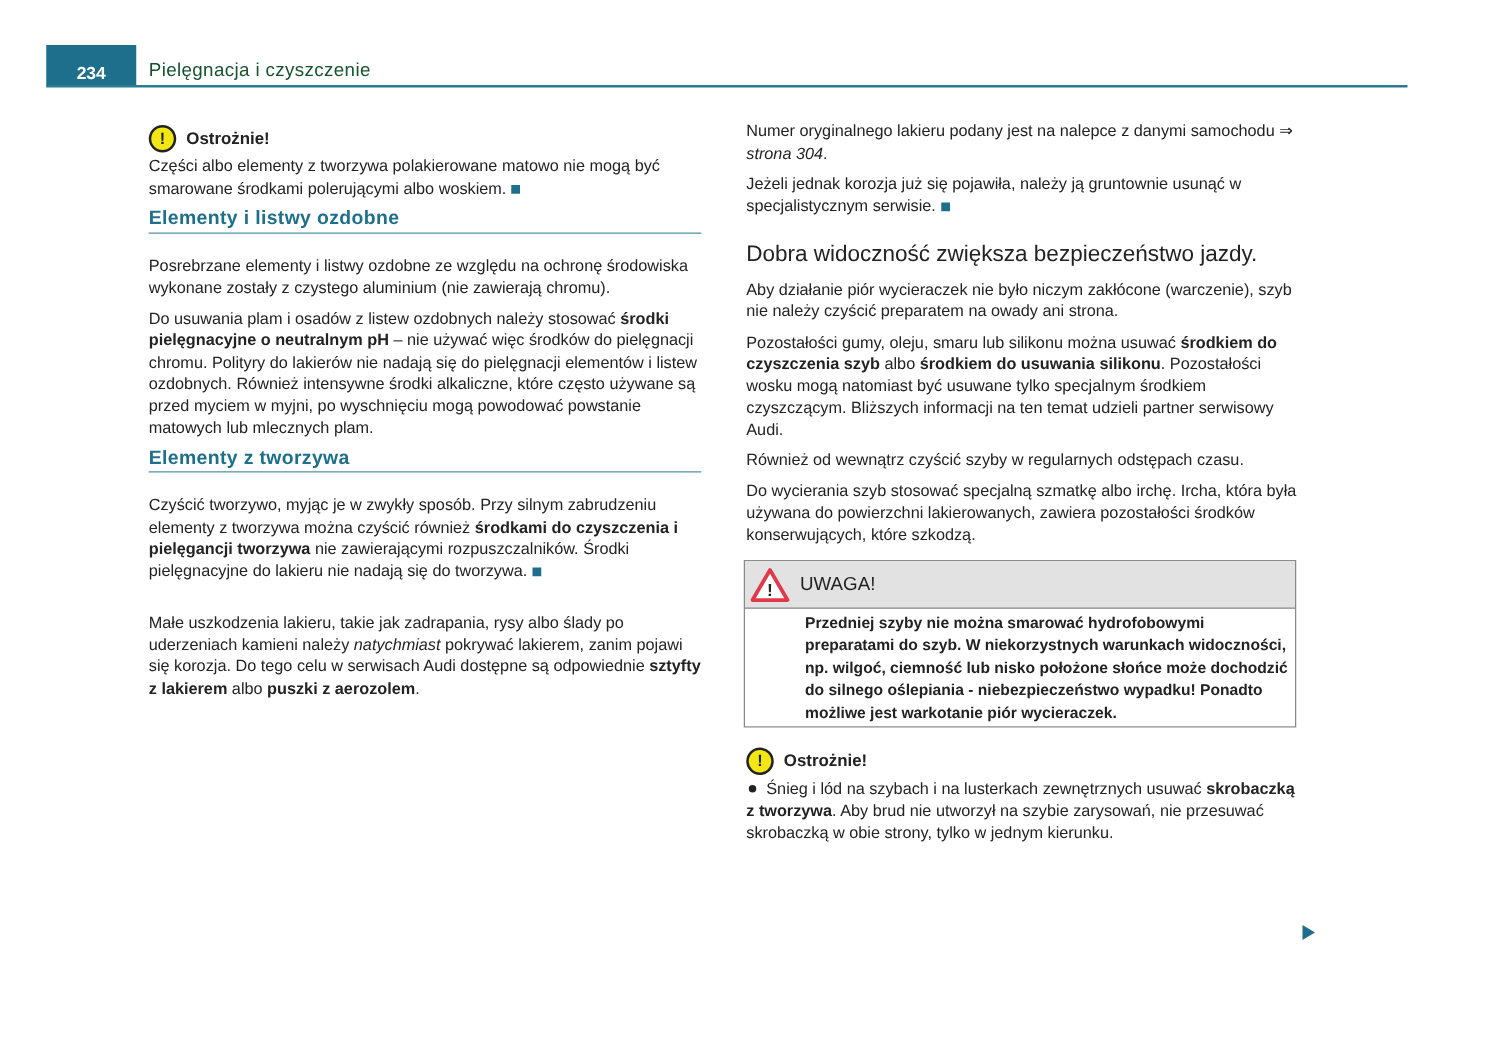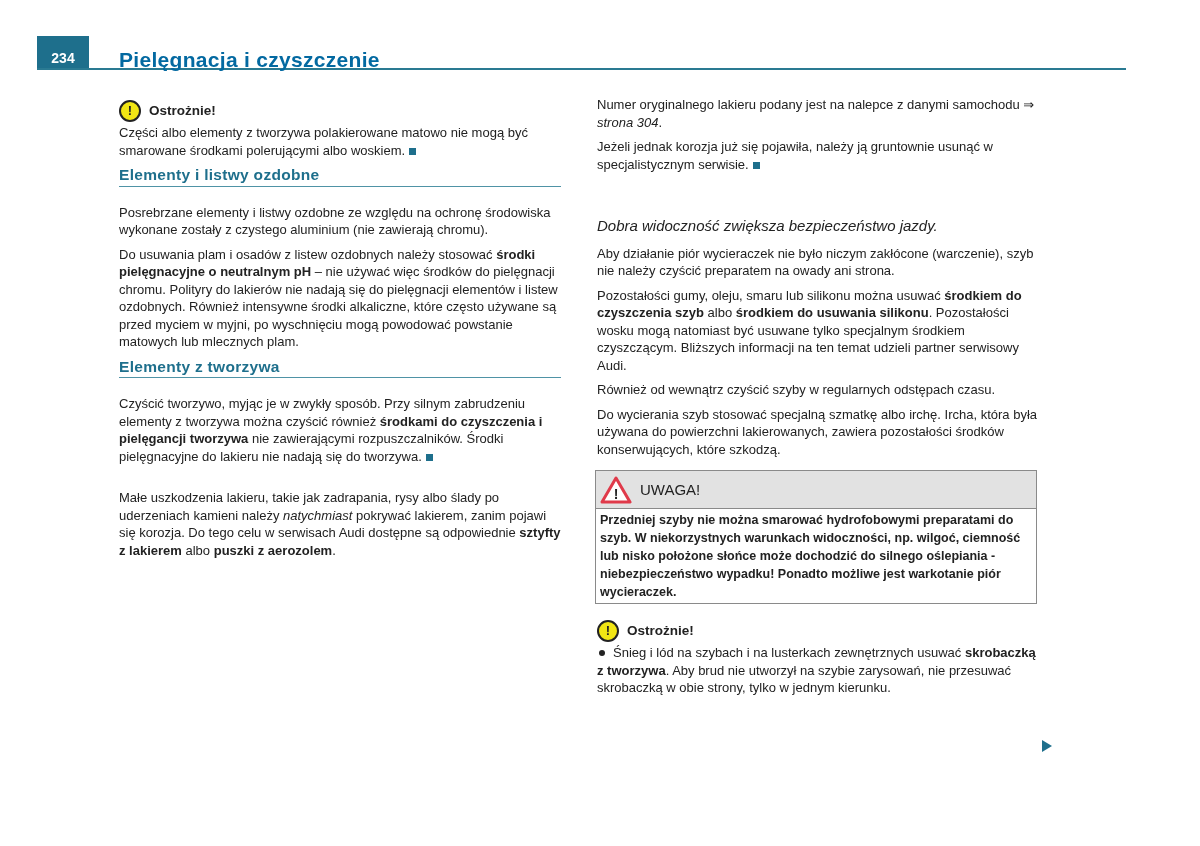--- a/index.html
+++ b/index.html
@@ -1,40 +1,40 @@
 <!DOCTYPE html>
 <html><head>
 <meta charset="utf-8">
 <style>
   html, body { margin:0; padding:0; background:#ffffff; }
   body { width:1200px; height:846px; position:relative; overflow:hidden;
          font-family:"Liberation Sans", sans-serif; color:#222; }
-  .hdr-box { position:absolute; left:37px; top:36px; width:52px; height:33px; background:#1e6f8c; }
+  .hdr-box { position:absolute; left:37px; top:36px; width:72px; height:33px; background:#1e6f8c; }
   .hdr-num { position:absolute; left:0; right:0; bottom:3px; text-align:center; color:#fff;
              font-weight:bold; font-size:14px; }
   .hdr-line { position:absolute; left:37px; top:68px; width:1089px; height:2px; background:#2a7a92; }
-  .hdr-title { position:absolute; left:119px; top:48px; font-size:21px; font-weight:bold; color:#0369a1; letter-spacing:0.3px;}
+  .hdr-title { position:absolute; left:119px; top:48px; font-size:15px; font-weight:normal; color:#14532d; letter-spacing:0.3px;}
 
   .col { position:absolute; width:442px; font-size:13px; line-height:17.5px; }
   .col-left { left:119px; top:100px; }
   .col-right { left:597px; top:96px; }
   p { margin:0 0 7px 0; }
   b { font-weight:bold; }
   .endmark { display:inline-block; width:7px; height:7px; background:#1e6f8c; margin-left:4px; vertical-align:0; }
   .h2 { color:#1e6f8c; font-weight:bold; font-size:15.5px; letter-spacing:0.3px;
         border-bottom:1.5px solid #4f93a6; padding-bottom:2px; margin:0 0 17px 0; }
   .caution-title { display:flex; align-items:center; font-weight:bold; font-size:13.5px; margin-bottom:2px; }
   .caution-icon { width:22px; height:22px; border-radius:50%; background:#f2e614; border:2px solid #222;
                   box-sizing:border-box; display:flex; align-items:center; justify-content:center;
                   font-weight:bold; font-size:13px; margin-right:8px; }
-  .subtitle { font-style:italic; font-size:15px; margin:6px 0 10px 0; }
+  .subtitle { font-size:18px; margin:6px 0 10px 0; }
   .warn { border:1px solid #8a8a8a; margin:12px 0 16px -2px; width:440px; }
   .warn-head { background:#e2e2e2; height:37px; display:flex; align-items:center; padding-left:4px;
                border-bottom:1px solid #8a8a8a; font-size:15px; }
-  .warn-body { padding:2px 4px 2px 4px; font-weight:bold; font-size:12.5px; line-height:18px; }
+  .warn-body { padding:2px 4px 2px 4px; font-weight:bold; font-size:12.5px; line-height:18px;margin-left:44px; }
   .next-arrow { position:absolute; left:1042px; top:740px; width:0; height:0;
                 border-top:6px solid transparent; border-bottom:6px solid transparent; border-left:10px solid #1e6f8c; }
   .bullet { display:inline-block; width:6px; height:6px; border-radius:50%; background:#222; margin:0 8px 2px 2px; vertical-align:middle; }
 </style>
 </head>
 <body>
 
 <div class="hdr-box">
   <div class="hdr-num">234</div>
 </div>
@@ -55,21 +55,21 @@
   <p><span>Do usuwania plam i osadów z listew ozdobnych należy stosować </span><b>środki pielęgnacyjne o neutralnym pH</b><span> – nie używać więc środków do pielęgnacji chromu. Polityry do lakierów nie nadają się do pielęgnacji elementów i listew ozdobnych. Również intensywne środki alkaliczne, które często używane są przed myciem w myjni, po wyschnięciu mogą powodować powstanie matowych lub mlecznych plam.</span></p>
 
   <div class="h2">Elementy z tworzywa</div>
   <p style="margin-bottom:24px"><span>Czyścić tworzywo, myjąc je w zwykły sposób. Przy silnym zabrudzeniu elementy z tworzywa można czyścić również </span><b>środkami do czyszczenia i pielęgancji tworzywa</b><span> nie zawierającymi rozpuszczalników. Środki pielęgnacyjne do lakieru nie nadają się do tworzywa.</span><span class="endmark"></span></p>
 
   <p><span>Małe uszkodzenia lakieru, takie jak zadrapania, rysy albo ślady po uderzeniach kamieni należy </span><i>natychmiast</i><span> pokrywać lakierem, zanim pojawi się korozja. Do tego celu w serwisach Audi dostępne są odpowiednie </span><b>sztyfty z lakierem</b><span> albo </span><b>puszki z aerozolem</b><span>.</span></p>
 </div>
 
 <div class="col col-right">
   <p><span>Numer oryginalnego lakieru podany jest na nalepce z danymi samochodu ⇒ </span><i>strona 304</i><span>.</span></p>
-  <p style="margin-bottom:44px"><span>Jeżeli jednak korozja już się pojawiła, należy ją gruntownie usunąć w specjalistycznym serwisie.</span><span class="endmark"></span></p>
+  <p style="margin-bottom:22px"><span>Jeżeli jednak korozja już się pojawiła, należy ją gruntownie usunąć w specjalistycznym serwisie.</span><span class="endmark"></span></p>
 
   <div class="subtitle">Dobra widoczność zwiększa bezpieczeństwo jazdy.</div>
   <p>Aby działanie piór wycieraczek nie było niczym zakłócone (warczenie), szyb nie należy czyścić  preparatem na owady ani strona.</p>
   <p><span>Pozostałości gumy, oleju, smaru lub silikonu można usuwać </span><b>środkiem do czyszczenia szyb</b><span> albo </span><b>środkiem do usuwania silikonu</b><span>. Pozostałości wosku mogą natomiast być usuwane tylko specjalnym środkiem czyszczącym. Bliższych informacji na ten temat udzieli partner serwisowy Audi.</span></p>
   <p>Również od wewnątrz czyścić szyby w regularnych odstępach czasu.</p>
   <p>Do wycierania szyb stosować specjalną szmatkę albo irchę. Ircha, która była używana do powierzchni lakierowanych, zawiera pozostałości środków konserwujących, które szkodzą.</p>
 
   <div class="warn">
     <div class="warn-head">
       <svg width="32" height="28" viewBox="0 0 32 28" style="margin-right:8px">

